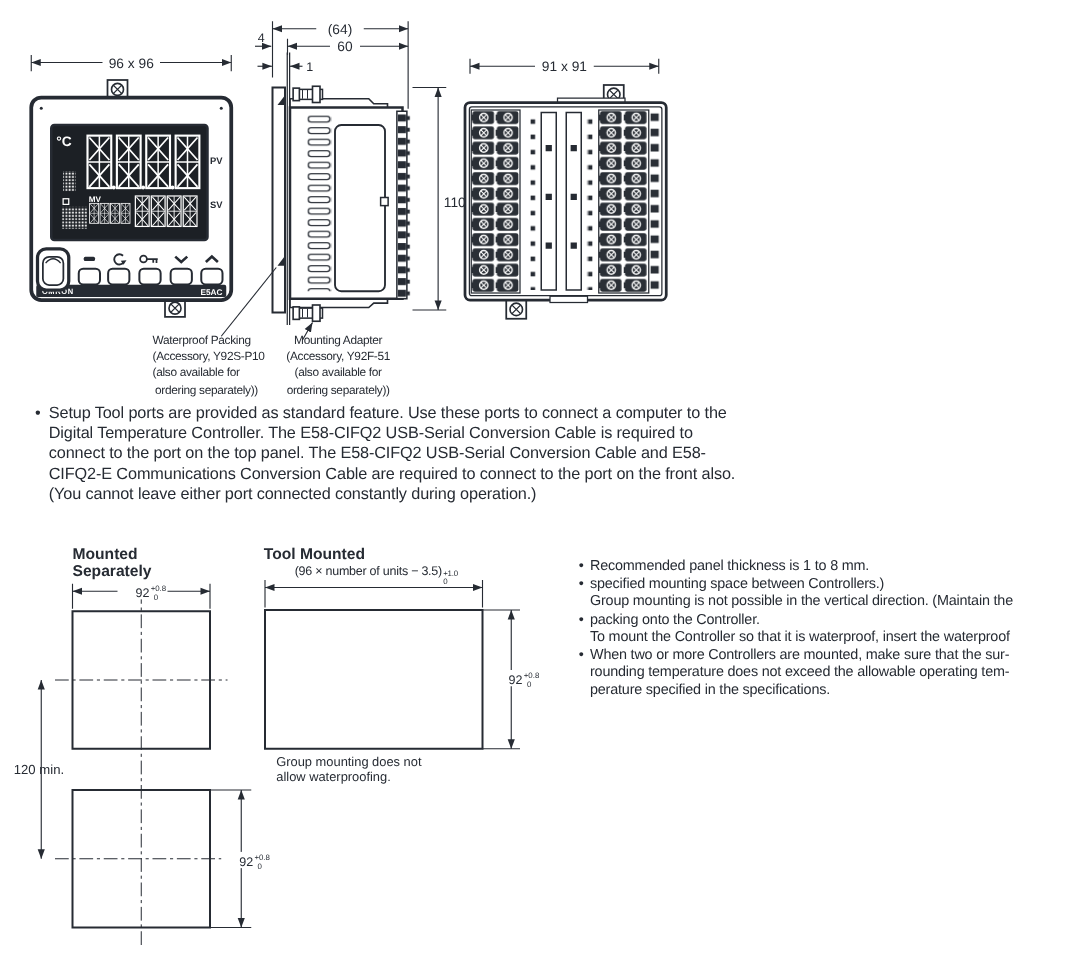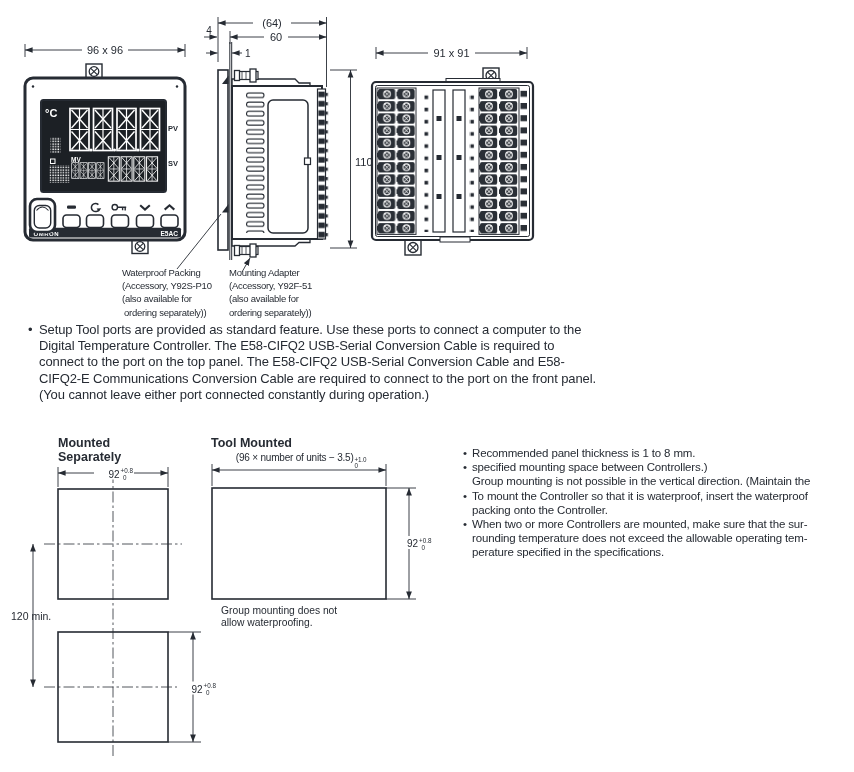--- a/index.html
+++ b/index.html
@@ -264,33 +264,33 @@
     <rect x="440" y="237" width="30" height="5" fill="#fff" stroke="#262b33" stroke-width="1"></rect>
   </g>
 </svg>
 
 <div class="abs callout" style="left:122px;top:266px;">
   <div class="nowrap">Waterproof Packing</div>
   <div class="nowrap">(Accessory, Y92S-P10</div>
   <div class="nowrap">(also available for</div>
   <div class="nowrap" style="padding-left:2px;">ordering separately))</div>
 </div>
-<div class="abs callout" style="left:229px;top:266px;">
+<div class="abs callout" style="left:229px;top:266px;text-align:center;">
   <div class="nowrap">Mounting Adapter</div>
   <div class="nowrap">(Accessory, Y92F-51</div>
   <div class="nowrap">(also available for</div>
   <div class="nowrap">ordering separately))</div>
 </div>
 
 <div class="abs setup" style="left:39px;top:322px;">
   <span class="bullet">•</span>
   <div class="nowrap">Setup Tool ports are provided as standard feature. Use these ports to connect a computer to the</div>
   <div class="nowrap">Digital Temperature Controller. The E58-CIFQ2 USB-Serial Conversion Cable is required to</div>
   <div class="nowrap">connect to the port on the top panel. The E58-CIFQ2 USB-Serial Conversion Cable and E58-</div>
-  <div class="nowrap">CIFQ2-E Communications Conversion Cable are required to connect to the port on the front panel.</div>
+  <div class="nowrap">CIFQ2-E Communications Conversion Cable are required to connect to the port on the front also.</div>
   <div class="nowrap">(You cannot leave either port connected constantly during operation.)</div>
 </div>
 
 <div class="abs h-bold" style="left:58px;top:436px;width:116px;">Mounted Separately</div>
 <div class="abs h-bold" style="left:211px;top:436px;width:180px;">Tool Mounted</div>
 <div class="abs formula" style="left:200px;top:452px;width:202px;">
   <span>(96 × number of units − 3.5)</span><span class="tolstack">
         <span>+1.0</span>
         <span>0</span>
       </span>
@@ -350,22 +350,22 @@
     <span class="dot">•</span>
     <div class="nowrap">Recommended panel thickness is 1 to 8 mm.</div>
   </div>
   <div class="item">
     <span class="dot">•</span>
     <div class="nowrap">specified mounting space between Controllers.)</div>
     <div class="nowrap">Group mounting is not possible in the vertical direction. (Maintain the</div>
   </div>
   <div class="item">
     <span class="dot">•</span>
+    <div class="nowrap">packing onto the Controller.</div>
     <div class="nowrap">To mount the Controller so that it is waterproof, insert the waterproof</div>
-    <div class="nowrap">packing onto the Controller.</div>
   </div>
   <div class="item">
     <span class="dot">•</span>
     <div class="nowrap">When two or more Controllers are mounted, make sure that the sur-</div>
     <div class="nowrap">rounding temperature does not exceed the allowable operating tem-</div>
     <div class="nowrap">perature specified in the specifications.</div>
   </div>
 </div>
 
 </div>

